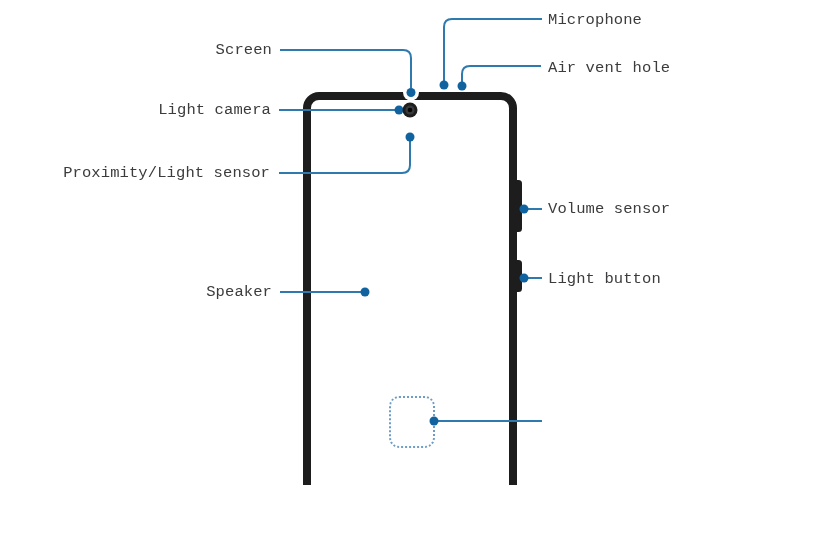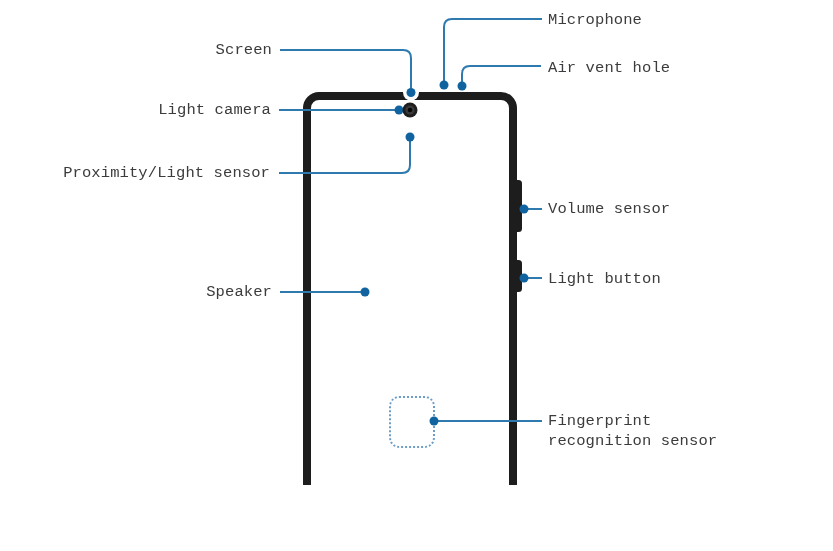--- a/index.html
+++ b/index.html
@@ -86,15 +86,14 @@
   </svg>
 
   <div class="label" style="left:548px;top:20px">Microphone</div>
   <div class="label" style="left:548px;top:68px">Air vent hole</div>
   <div class="label" style="right:561px;top:50px">Screen</div>
   <div class="label" style="right:562px;top:110px">Light camera</div>
   <div class="label" style="right:563px;top:173px">Proximity/Light sensor</div>
   <div class="label" style="left:548px;top:209px">Volume sensor</div>
   <div class="label" style="left:548px;top:279px">Light button</div>
   <div class="label" style="right:561px;top:292px">Speaker</div>
-  <div class="label wrap" style="left:548px;top:431px">Fingerprint recognition sensor</div>
 
 </div>
 
 </body></html>

